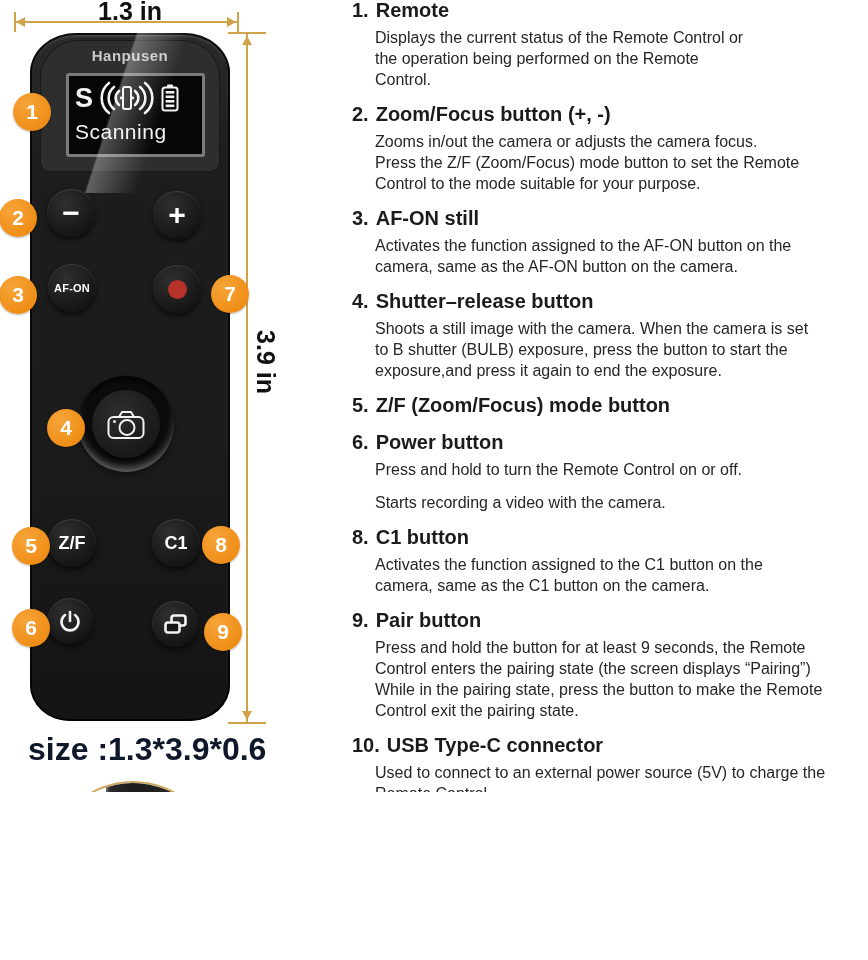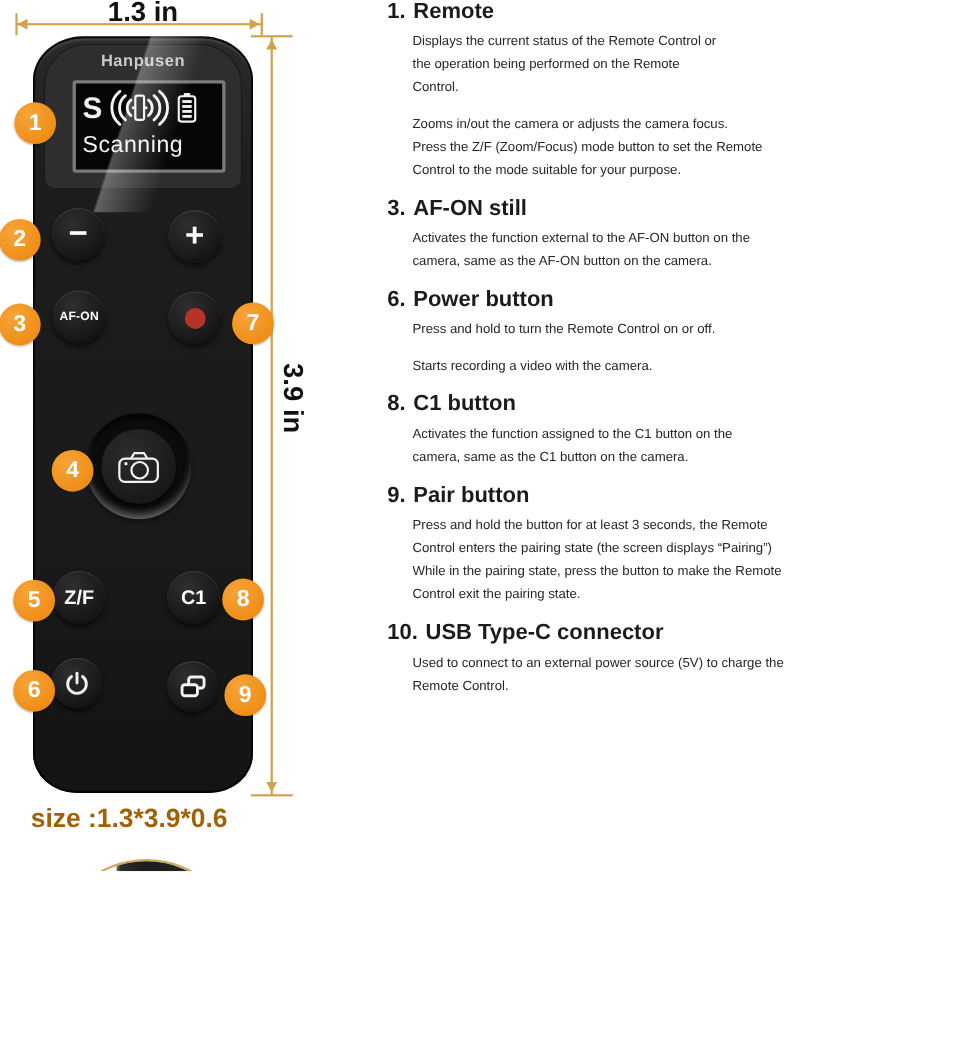--- a/index.html
+++ b/index.html
@@ -75,42 +75,42 @@
   }
   
   .badge{
     position:absolute;width:38px;height:38px;border-radius:50%;
     background:radial-gradient(circle at 35% 30%,#f6a439,#ef8d15 75%);
     color:#fff;font-weight:bold;font-size:21px;
     display:flex;align-items:center;justify-content:center;
     box-shadow:0 1px 2px rgba(0,0,0,.3);z-index:5;
   }
   
-  .size-label{position:absolute;left:28px;top:731px;font-size:24px;font-weight:bold;color:#a16207;}
+  .size-label{position:absolute;left:28px;top:731px;font-size:32px;font-weight:bold;color:#0f172a;}
   
   .inset{
     position:absolute;left:46px;top:781px;width:170px;height:170px;border-radius:50%;
     border:2px solid #cfa95e;background:#ffffff;overflow:hidden;
   }
   .inset-side{
     position:absolute;left:58px;top:-8px;width:130px;height:190px;
     background:linear-gradient(90deg,#6f6f6f 0px,#2a2a2a 4px,#1c1c1c 26px,#232323 60px,#0e0e0e 100px,#090909 130px);
     border-radius:8px 0 0 8px;
   }
   .usb-slot{
     position:absolute;left:70px;top:22px;width:14px;height:128px;border-radius:8px;
     background:#040404;box-shadow:inset 0 0 4px #000, 0 0 0 1.5px #2f2f2f;
   }
   
   .legend{position:absolute;left:352px;top:-2px;width:514px;}
   .legend-item{margin-bottom:12px;}
   .legend-title{font-size:20px;font-weight:bold;color:#1b1b1b;line-height:25px;margin-bottom:4px;}
   .legend-title .num{margin-right:7px;}
   .legend-desc{
-    font-size:12px;color:#262626;line-height:21px;padding-left:23px;white-space:pre-line;
+    font-size:16px;color:#262626;line-height:21px;padding-left:23px;white-space:pre-line;
   }
   svg{display:block;}
 </style>
 </head>
 <body>
 
 <div class="canvas">
 
   <div class="dim-label" style="left:55px;top:-3px;width:150px;">1.3 in</div>
   <div class="dim" style="left:15px;top:21px;width:223px;height:2px;"></div>
@@ -235,46 +235,54 @@
   </div>
 
   <div class="legend">
     <div class="legend-item">
       <div class="legend-title"><span class="num">1.</span><span>Remote</span></div>
       <div class="legend-desc">Displays the current status of the Remote Control or
 the operation being performed on the Remote
 Control.</div>
     </div>
     <div class="legend-item">
+      <div class="legend-title"><span class="num">2.</span><span>Zoom/Focus button (+, -)</span></div>
       <div class="legend-desc">Zooms in/out the camera or adjusts the camera focus.
 Press the Z/F (Zoom/Focus) mode button to set the Remote
 Control to the mode suitable for your purpose.</div>
     </div>
     <div class="legend-item">
       <div class="legend-title"><span class="num">3.</span><span>AF-ON still</span></div>
-      <div class="legend-desc">Activates the function external to the AF-ON button on the
+      <div class="legend-desc">Activates the function assigned to the AF-ON button on the
 camera, same as the AF-ON button on the camera.</div>
     </div>
     <div class="legend-item">
+      <div class="legend-title"><span class="num">4.</span><span>Shutter–release button</span></div>
+      <div class="legend-desc">Shoots a still image with the camera. When the camera is set
+to B shutter (BULB) exposure, press the button to start the
+exposure,and press it again to end the exposure.</div>
+    </div>
+    <div class="legend-item">
+      <div class="legend-title"><span class="num">5.</span><span>Z/F (Zoom/Focus) mode button</span></div>
     </div>
     <div class="legend-item">
       <div class="legend-title"><span class="num">6.</span><span>Power button</span></div>
       <div class="legend-desc">Press and hold to turn the Remote Control on or off.</div>
     </div>
     <div class="legend-item">
       <div class="legend-desc">Starts recording a video with the camera.</div>
     </div>
     <div class="legend-item">
       <div class="legend-title"><span class="num">8.</span><span>C1 button</span></div>
       <div class="legend-desc">Activates the function assigned to the C1 button on the
 camera, same as the C1 button on the camera.</div>
     </div>
     <div class="legend-item">
       <div class="legend-title"><span class="num">9.</span><span>Pair button</span></div>
-      <div class="legend-desc">Press and hold the button for at least 3 seconds, the Remote
+      <div class="legend-desc">Press and hold the button for at least 9 seconds, the Remote
 Control enters the pairing state (the screen displays “Pairing”)
 While in the pairing state, press the button to make the Remote
 Control exit the pairing state.</div>
     </div>
     <div class="legend-item">
       <div class="legend-title"><span class="num">10.</span><span>USB Type-C connector</span></div>
       <div class="legend-desc">Used to connect to an external power source (5V) to charge the
 Remote Control.</div>
     </div>
   </div>

